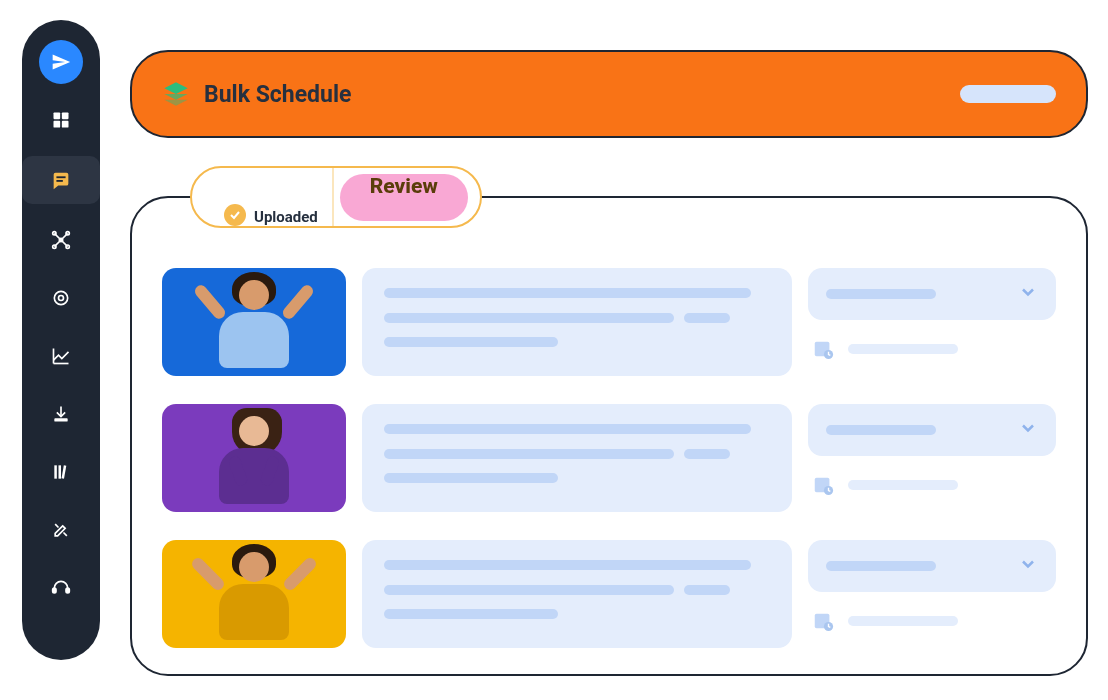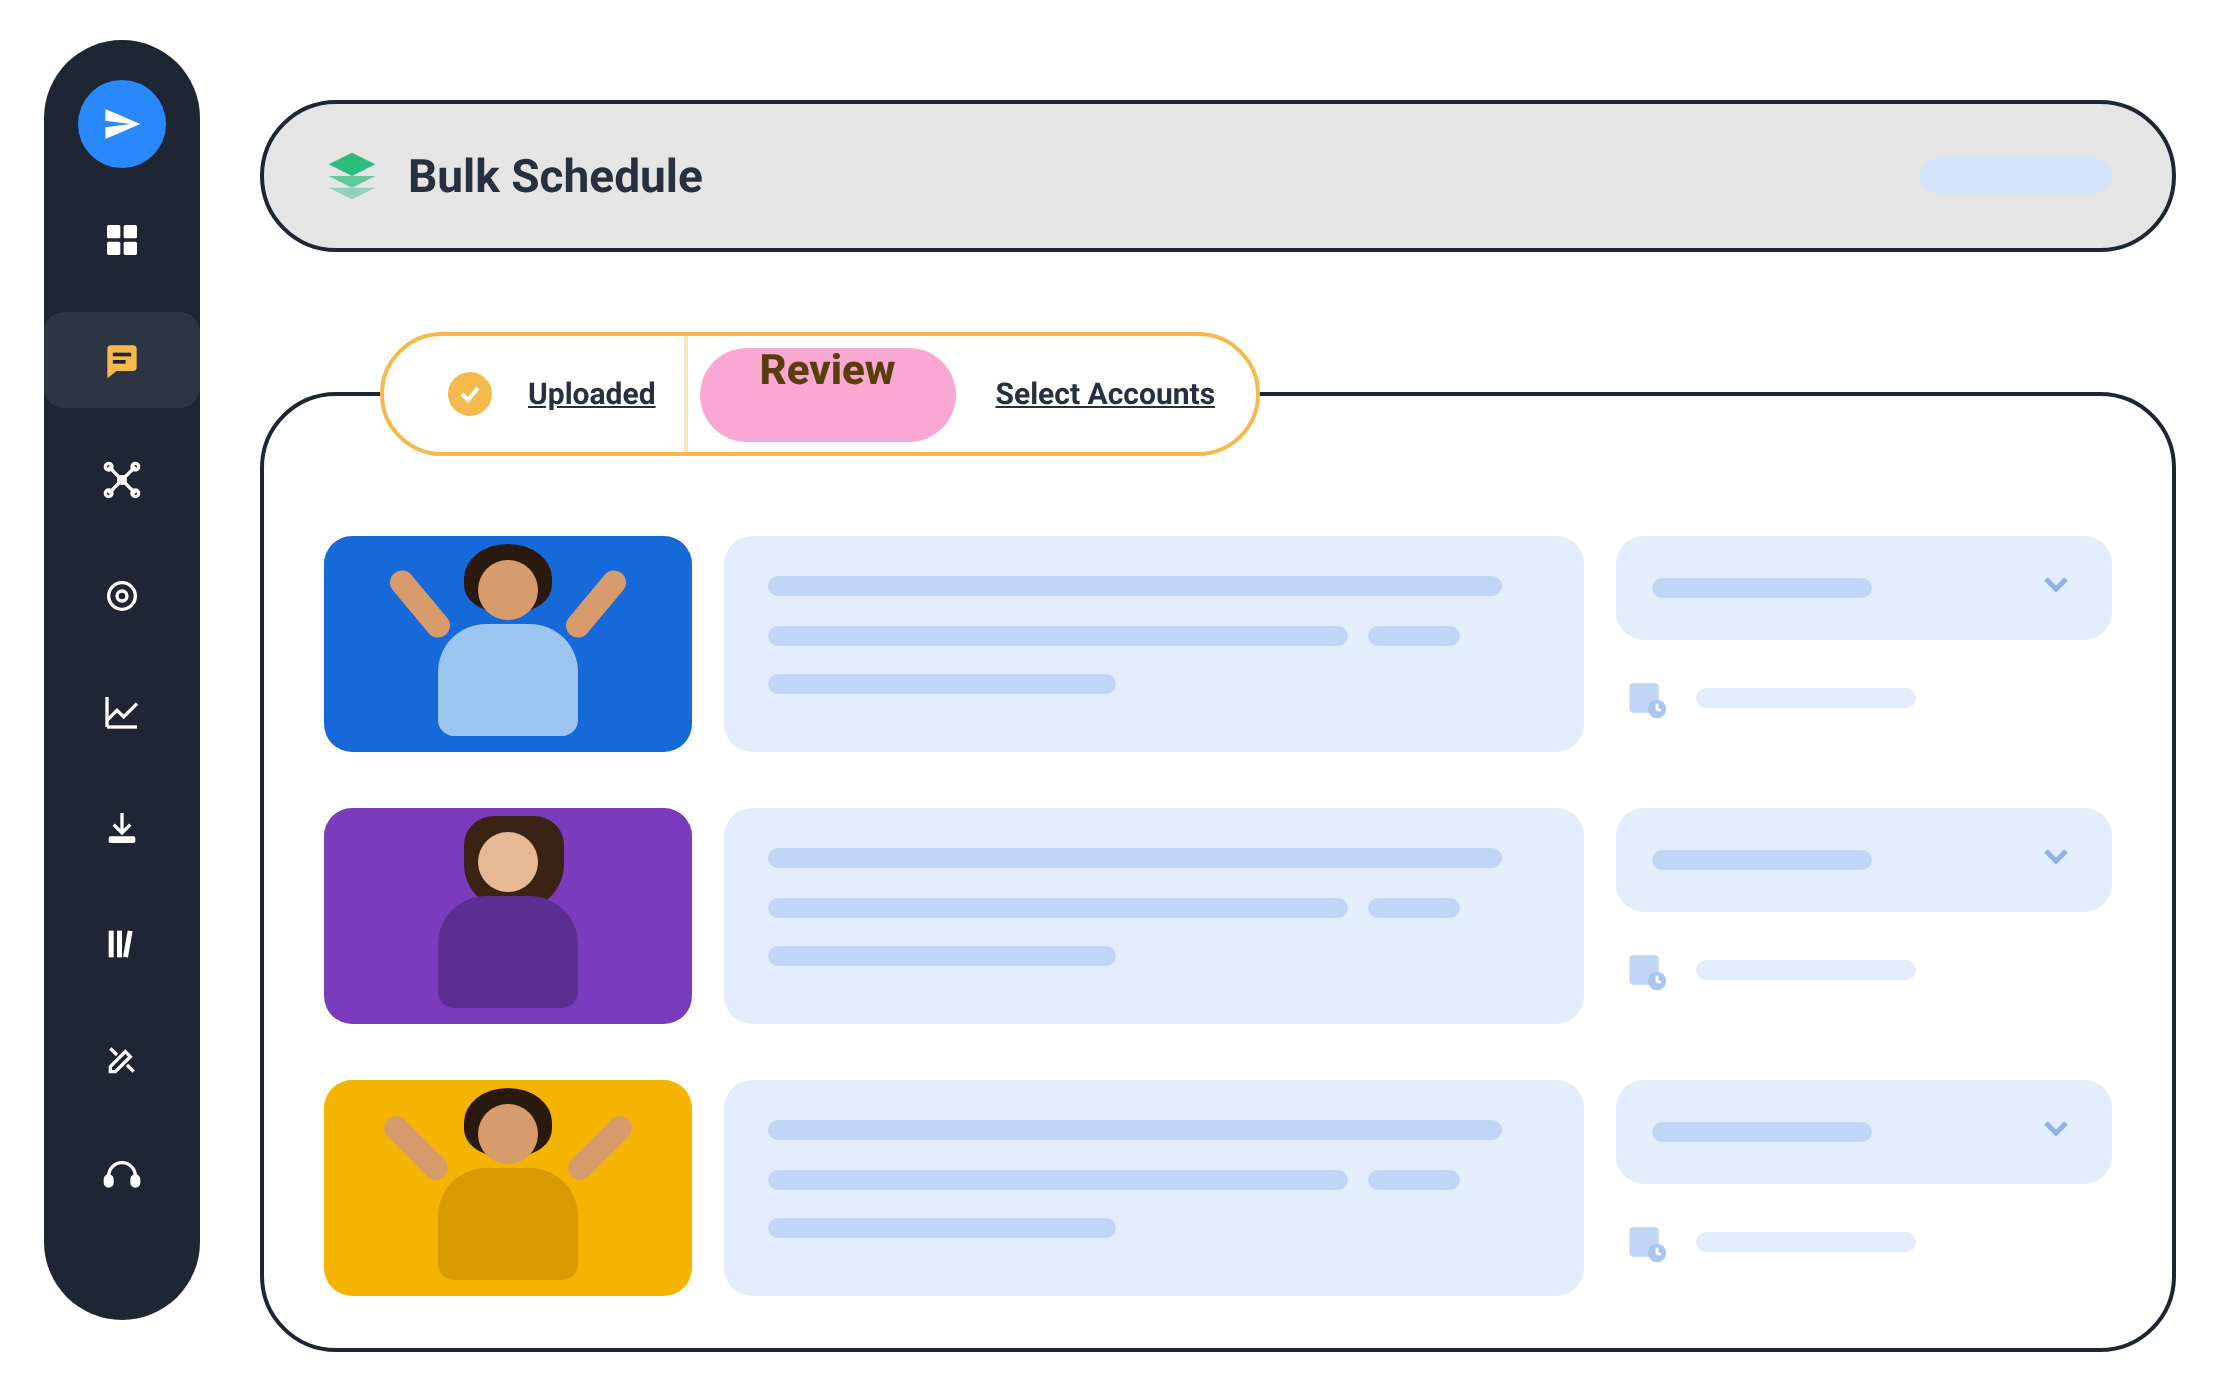--- a/index.html
+++ b/index.html
@@ -45,22 +45,22 @@
     height: 48px;
     color: #f5b94d;
   }
 
   
   .header {
     position: absolute;
     left: 130px;
     top: 50px;
     width: 958px;
-    height: 76px;
-    background: #e5e5e5;
+    height: 88px;
+    background: #f97316;
     border: 2px solid #1e2633;
     border-radius: 38px;
     display: flex;
     align-items: center;
     padding: 0 30px;
   }
   .header .logo-icon {
     width: 28px;
     height: 28px;
     margin-right: 14px;
@@ -102,28 +102,27 @@
     border: 2px solid #f5b94d;
     border-radius: 32px;
     display: flex;
     align-items: center;
     padding: 0 6px 0 18px;
     gap: 0;
     z-index: 10;
   }
   .step {
     display: flex;
-    align-items: center;
-    gap: 18px;
+    align-items: flex-end;
+    gap: 8px;
     padding: 0 14px;
     height: 100%;
     font-size: 15px;
     font-weight: 700;
     color: #26303f;
-    text-decoration: underline;
   }
   .step.divider { border-right: 2px solid #fbe6bd; }
   .step-review {
     background: #f9a8d4;
     border-radius: 26px;
     height: 47px;
     padding: 0 30px;
     font-size: 21px;
     font-weight: 800;
     color: #5a3d0a;
@@ -277,23 +276,20 @@
     <span class="check-circle">
       <svg width="12" height="12" viewBox="0 0 24 24" fill="none" stroke="#fff" stroke-width="4">
           <polyline points="4 12 10 18 20 6"></polyline>
         </svg>
     </span>
     <span>Uploaded</span>
   </div>
   <div class="step-review">
     <span>Review</span>
   </div>
-  <div class="step">
-    <span>Select Accounts</span>
-  </div>
 </div>
 
 <main class="panel">
   <div class="rows">
 
     <div class="row">
       <div class="thumb blue">
         <div class="person">
           <div class="hair" style="background:#2a1a0e;"></div>
           <div class="head"></div>

